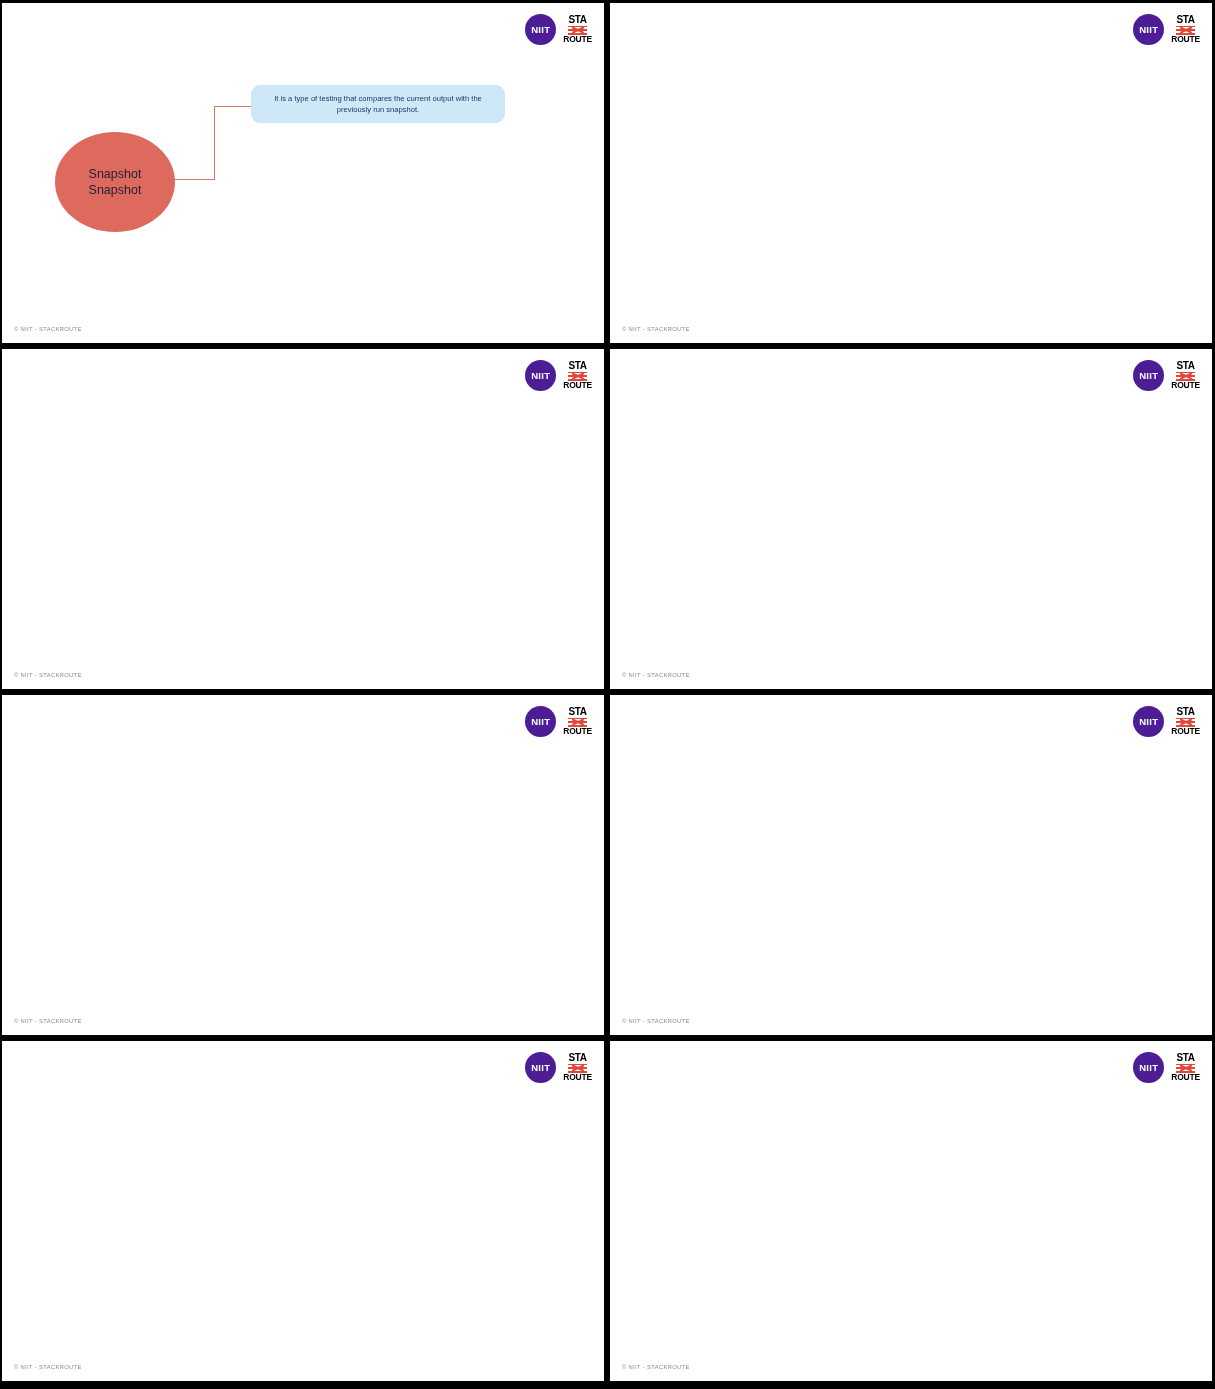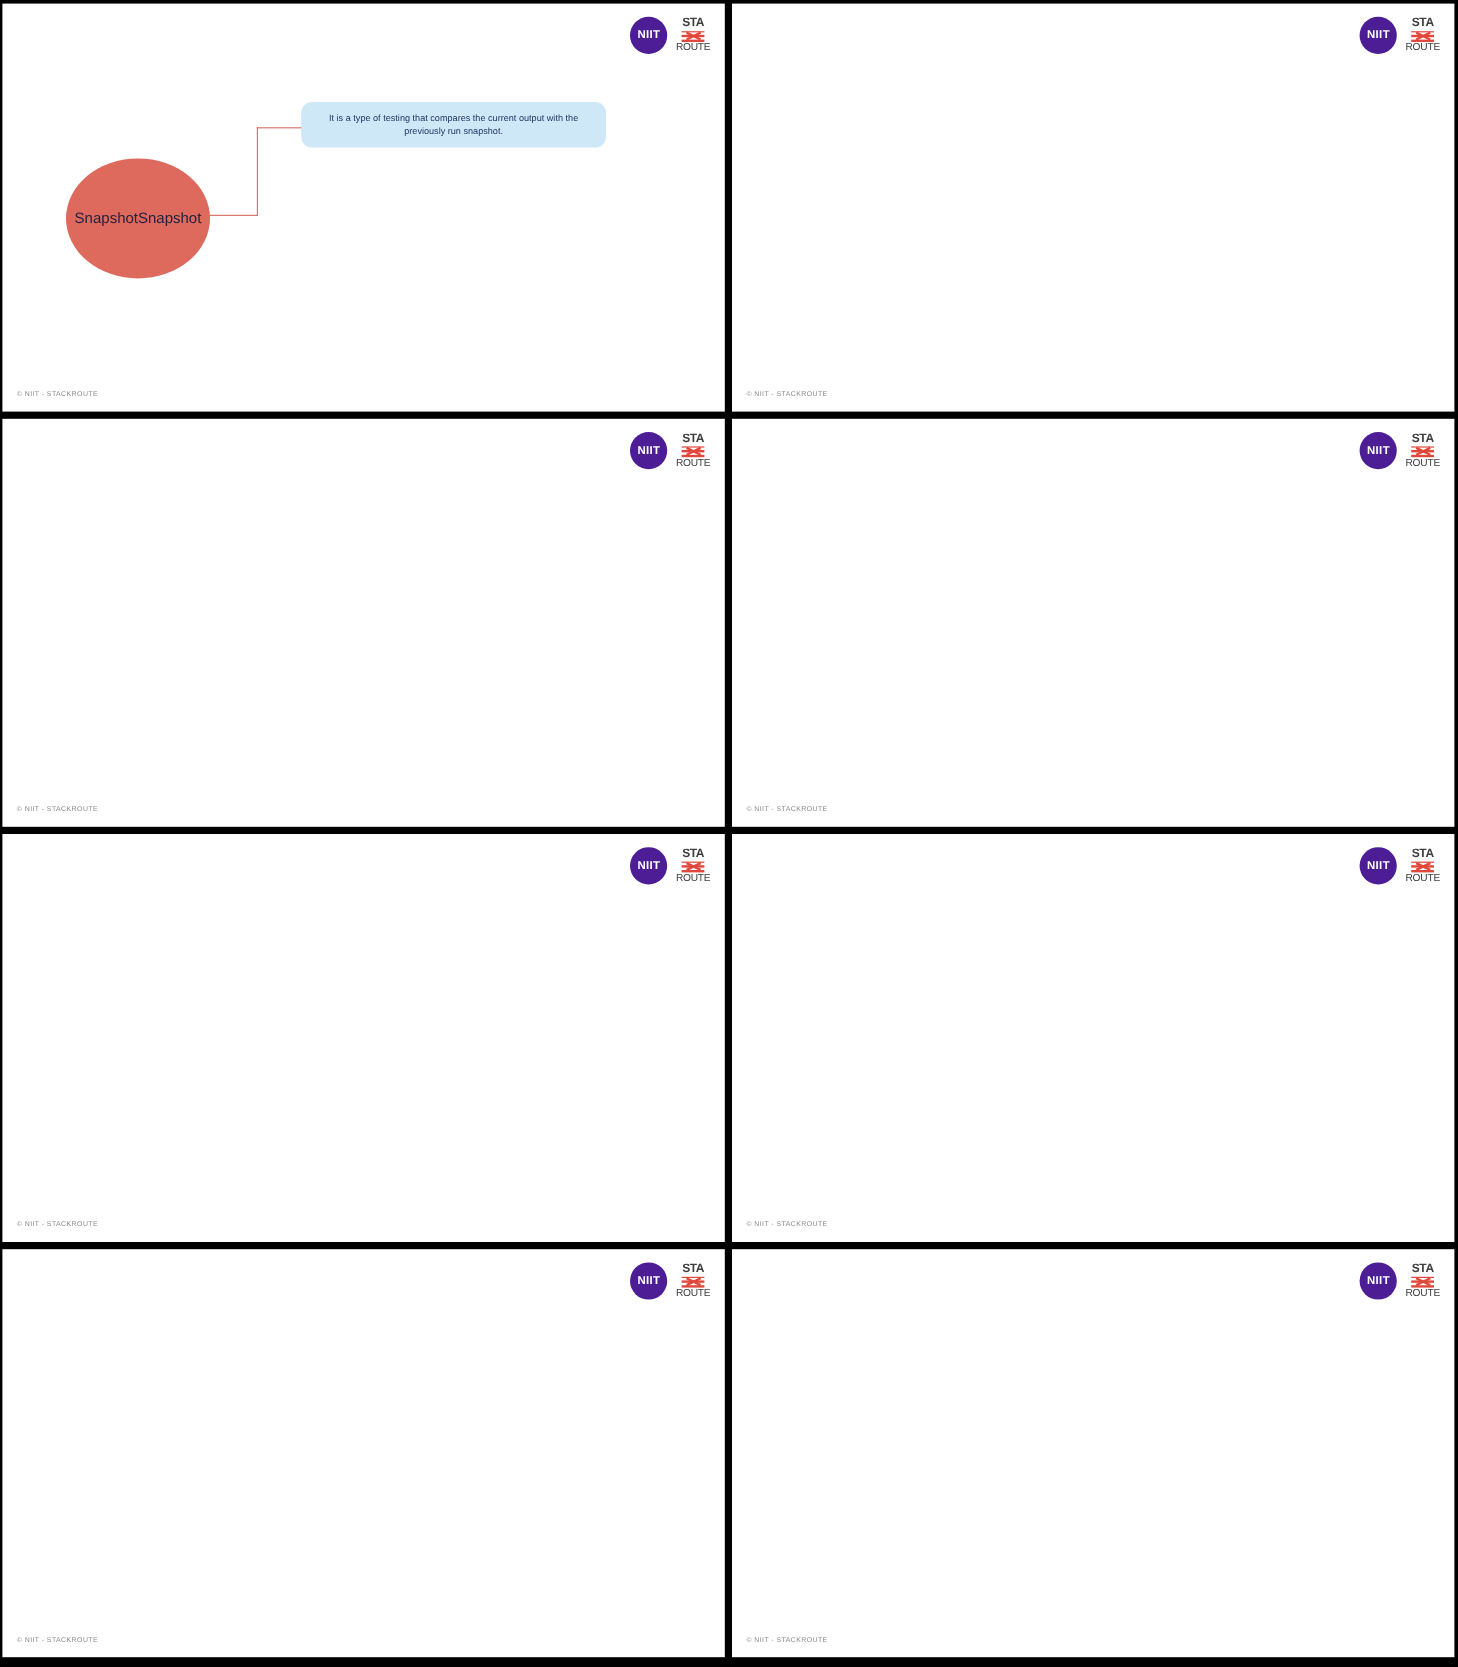--- a/index.html
+++ b/index.html
@@ -31,49 +31,49 @@
   }
   .logo-niit {
     width: 31px; height: 31px; border-radius: 50%;
     background: #4c1d95;
     display: flex; align-items: center; justify-content: center;
     color: #ffffff; font-size: 9.5px; font-weight: bold;
     letter-spacing: .3px;
   }
   .logo-sr {
     display: flex; flex-direction: column; align-items: center;
-    line-height: 1; color: #404040;
+    line-height: 1; color: #000000;
   }
   .logo-sr-top { font-size: 10px; font-weight: bold; letter-spacing: -.3px; }
   .logo-sr-mid { width: 19px; height: 9px; position: relative; margin: .5px 0; }
   .logo-sr-mid span {
     position: absolute; left: 0; width: 100%; height: 1.6px; background: #e0483c;
   }
   .logo-sr-mid span:nth-child(1) { top: 0; }
   .logo-sr-mid span:nth-child(2) { top: 3.6px; }
   .logo-sr-mid span:nth-child(3) { top: 7.2px; }
   .logo-sr-mid .x1, .logo-sr-mid .x2 {
     position: absolute; top: 50%; left: 50%; width: 13px; height: 1.8px;
     background: #e0483c; transform-origin: center;
   }
   .logo-sr-mid .x1 { transform: translate(-50%,-50%) rotate(26deg); }
   .logo-sr-mid .x2 { transform: translate(-50%,-50%) rotate(-26deg); }
-  .logo-sr-bot { font-size: 8.5px; font-weight: normal; letter-spacing: -.2px; }
+  .logo-sr-bot { font-size: 8.5px; font-weight: bold; letter-spacing: -.2px; }
 
   
   .footer {
     position: absolute; left: 12px; bottom: 11px;
     font-size: 5.8px; color: #8b8b8b; letter-spacing: .35px;
   }
 
   
   .circle {
     position: absolute; border-radius: 50%;
     background: #dd6a5c;
-    display: flex; flex-direction: row;
+    display: flex; flex-direction: column;
     align-items: center; justify-content: center;
     color: #231f3d; text-align: center; line-height: 1.28;
   }
 
   
   .infobox {
     position: absolute;
     background: #cfe8f7;
     border-radius: 9px;
     color: #1f3864;

